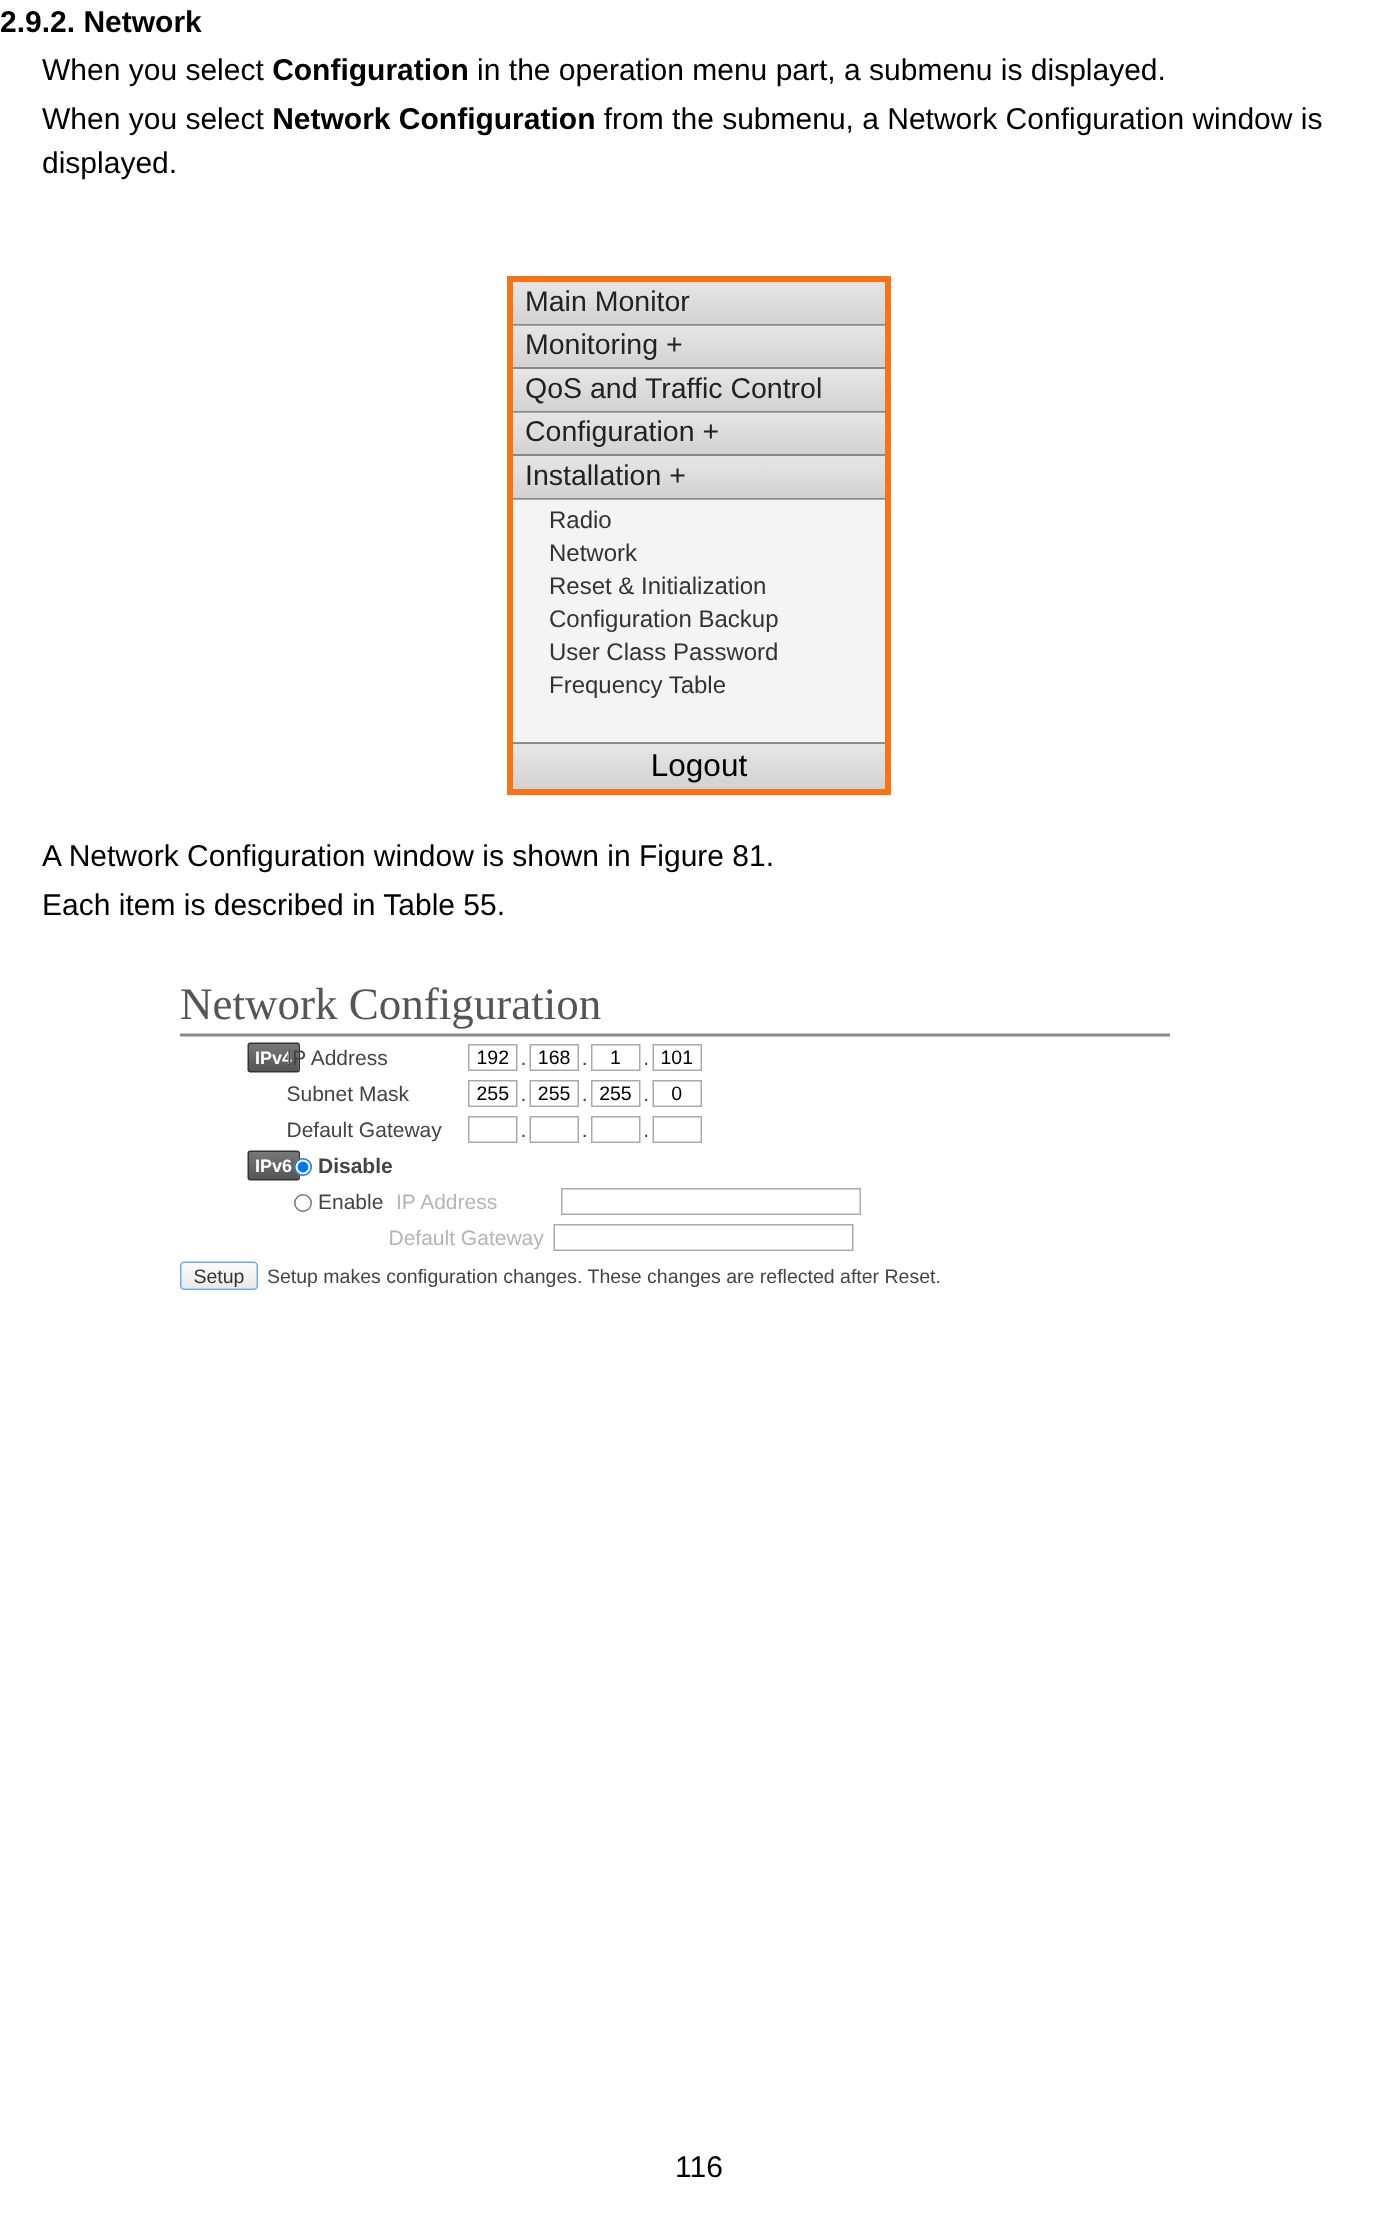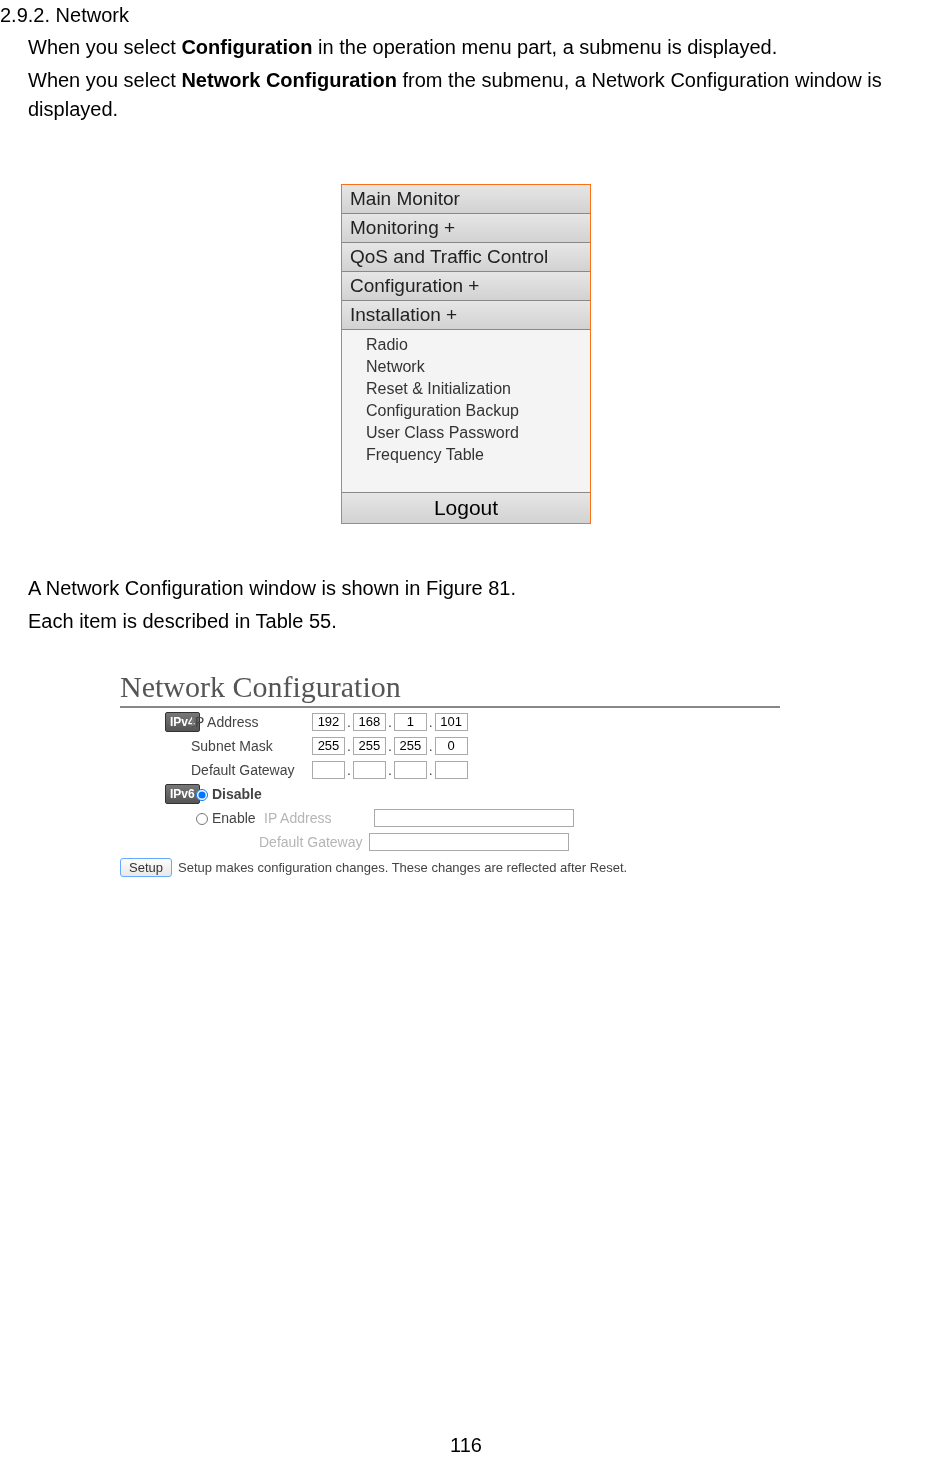--- a/index.html
+++ b/index.html
@@ -12,21 +12,21 @@
   }
   .page {
     width: 932px;
     min-height: 1475px;
     position: relative;
     box-sizing: border-box;
     padding: 0 0 40px 0;
   }
   .indent-1 { padding-left: 28px; }
   .section-title {
-    font-weight: normal;
+    font-weight: bold;
     font-size: 20px;
     margin: 4px 0 6px 0;
   }
   p.body {
     font-size: 20px;
     margin: 4px 0;
     line-height: 1.45;
   }
   .bold { font-weight: bold; }
   .figure-caption {
@@ -39,24 +39,24 @@
     bottom: 22px;
     left: 0;
     width: 100%;
     text-align: center;
     font-size: 20px;
   }
 
   
   .menu-figure {
     width: 248px;
-    margin: 60px auto 26px auto;
+    margin: 60px auto 3px auto;
     font-family: Tahoma, Verdana, sans-serif;
     font-size: 17px;
-    border: 1px solid #f97316;
+    border: 4px solid #f97316;
     background: #404040;
   }
   .menu-figure .top-item {
     background: linear-gradient(#e6e6e6, #d2d2d2);
     border-bottom: 1px solid #888;
     padding: 3px 8px;
     color: #222;
     font-size: 19px;
   }
   .menu-figure .top-item.two-line { line-height: 1.15; }

